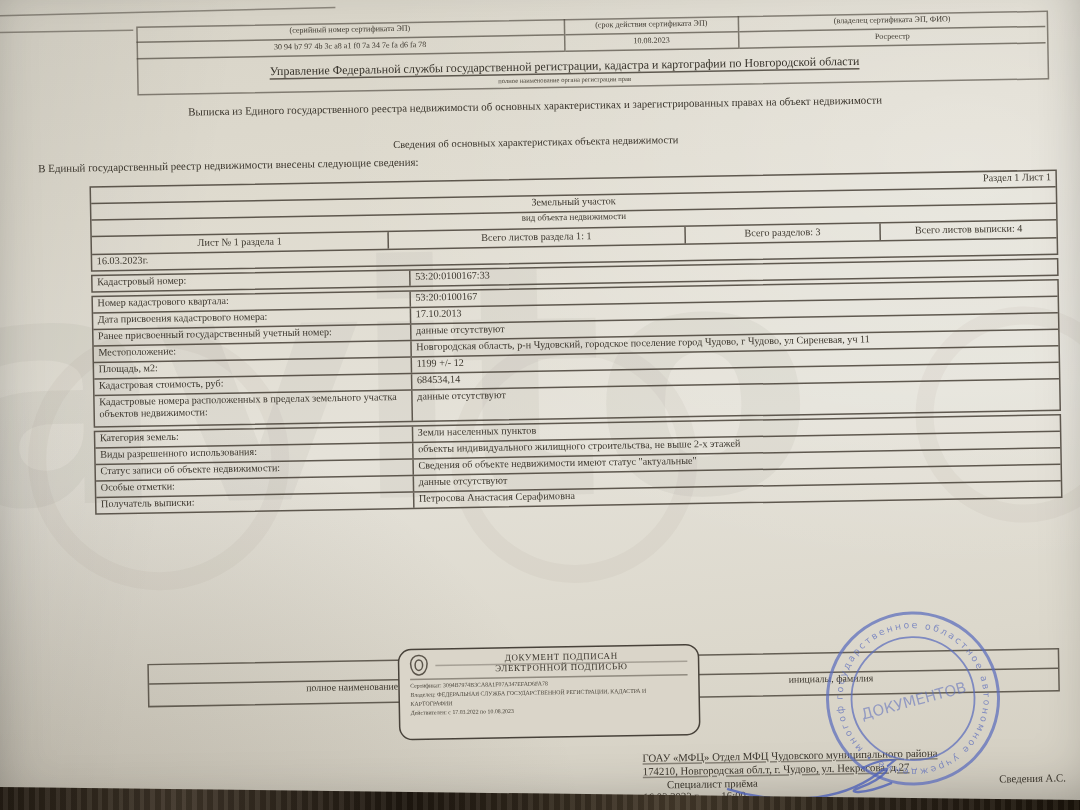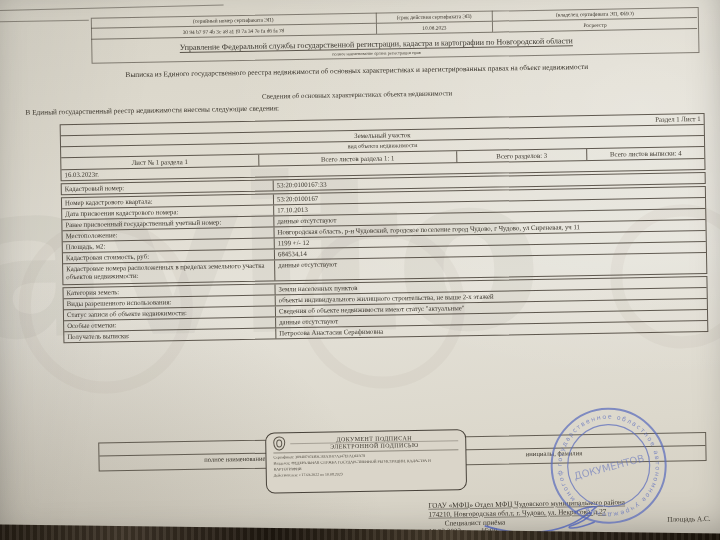--- a/index.html
+++ b/index.html
@@ -232,21 +232,21 @@
           <text x="185" y="77" font-size="10" fill="#5b6cbd" opacity="0.55" text-anchor="middle" font-family="DejaVu Sans, sans-serif" transform="rotate(-14 185 72)">ДОКУМЕНТОВ</text>
           <path d="M 60 130 C 95 142, 135 140, 160 122 C 172 113, 168 124, 148 131 C 138 134, 150 136, 170 128" stroke="#4f62b8" stroke-width="1.6" fill="none" opacity="0.8"></path>
           <path d="M 150 118 C 158 114, 166 112, 172 113 l -5 4" stroke="#4f62b8" stroke-width="1.4" fill="none" opacity="0.8"></path>
         </svg>
 
         <div class="footer">
           <div class="u">ГОАУ «МФЦ» Отдел МФЦ Чудовского муниципального района</div>
           <div class="u">174210, Новгородская обл.т, г. Чудово, ул. Некрасова, д.27</div>
           <div class="foot-row">
             <span class="fl">Специалист приёма</span>
-            <span class="fr">Площадь А.С.</span>
+            <span class="fr">Сведения А.С.</span>
           </div>
           <div class="dtrow">
             <span>16.03.2023 г.</span>
             <span>16:00</span>
           </div>
         </div>
 
       </div>
     </div>
   </div>

